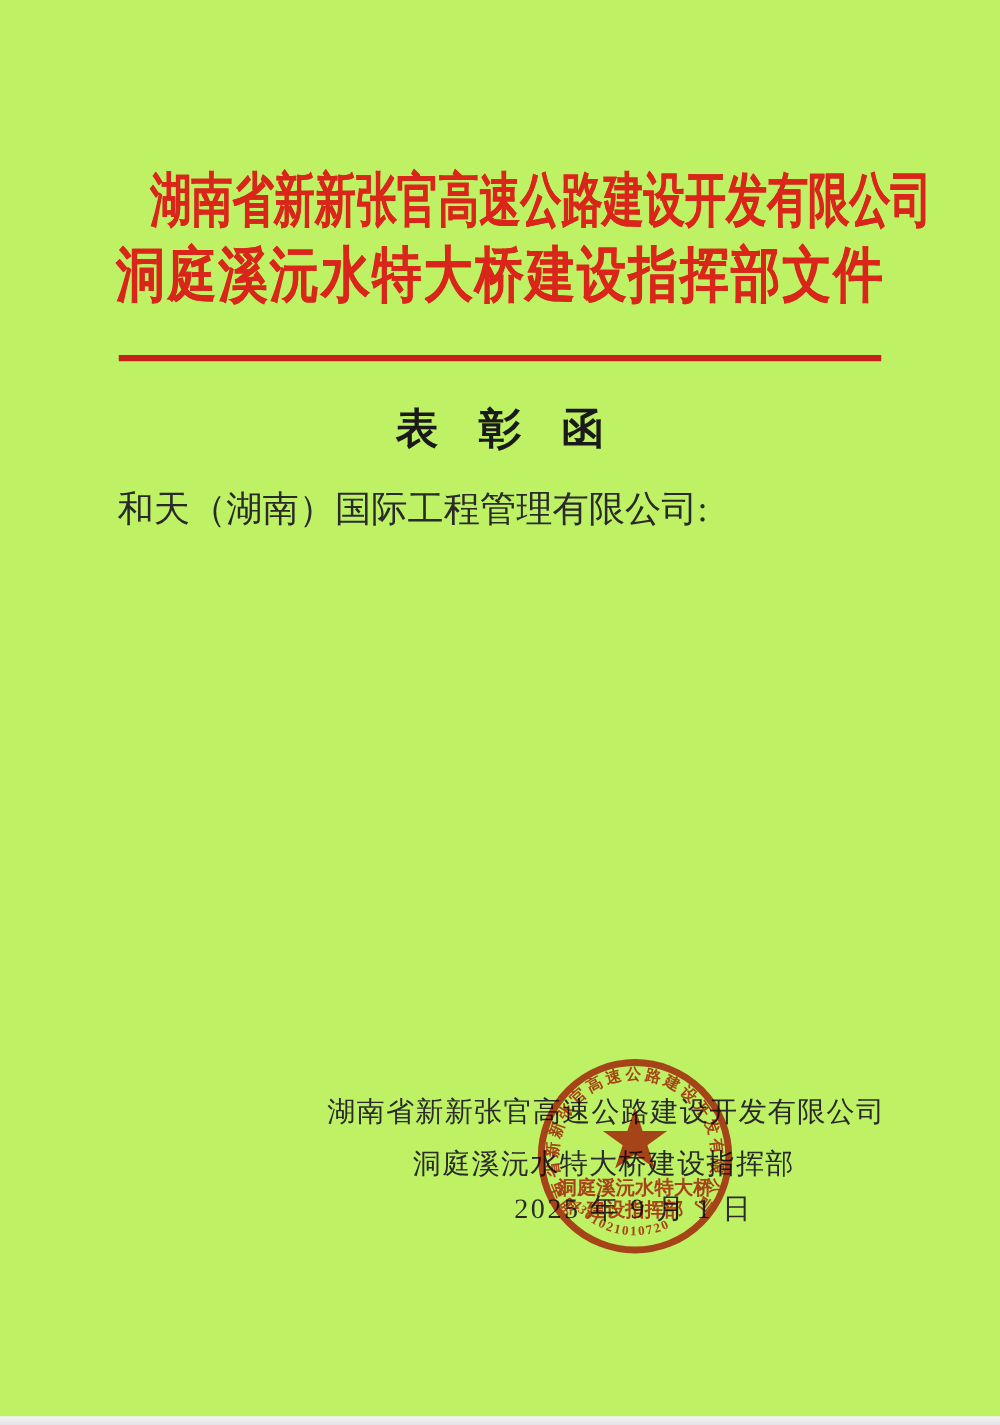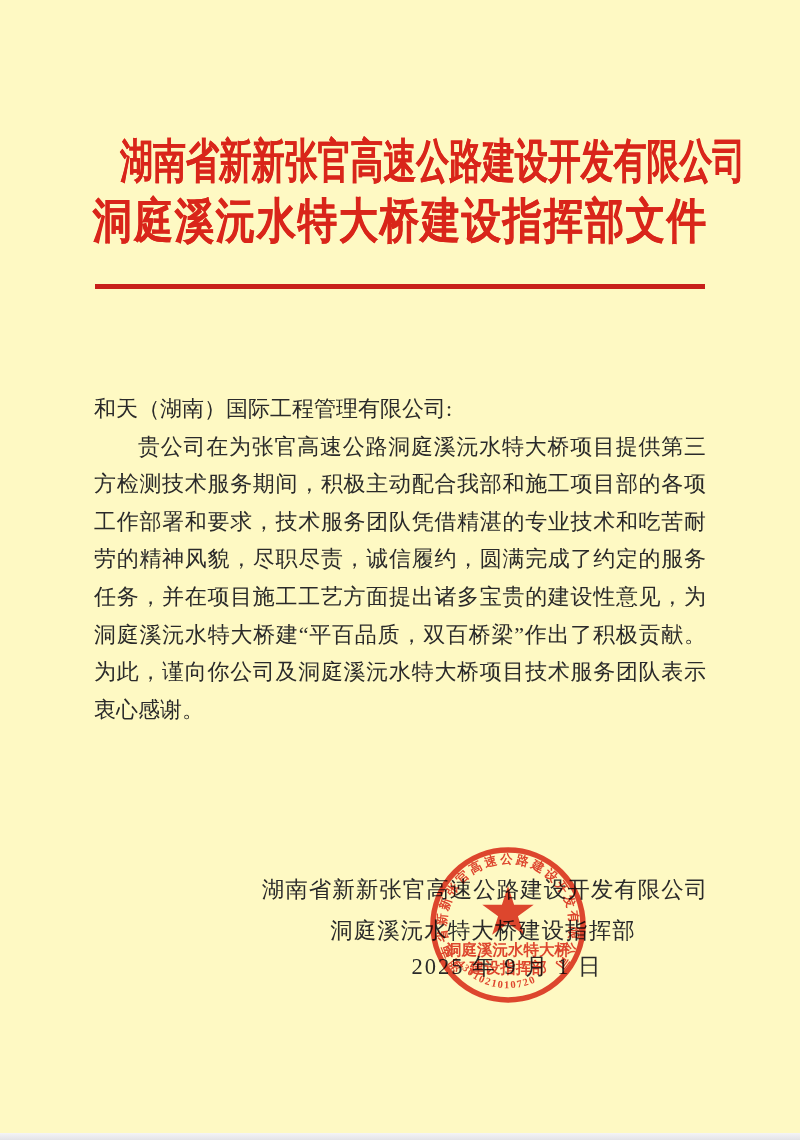--- a/index.html
+++ b/index.html
@@ -5,21 +5,21 @@
   html, body { margin: 0; padding: 0; }
   body {
     width: 800px; height: 1140px;
     background: #fdfdfe;
     font-family: "Liberation Serif", "DejaVu Serif", serif;
     position: relative;
     overflow: hidden;
   }
   .page {
     position: absolute; inset: 0;
-    background: #fef9c3;
+    background: #bef264;
   }
   .page-bottom-edge {
     position: absolute; left: 0; right: 0; bottom: 0; height: 7px;
     background: linear-gradient(#f4f4f6, #e3e3e7);
   }
 
   
   .letterhead {
     position: absolute; top: 138px; left: 0; width: 800px;
     text-align: center; color: #d9251a;
@@ -50,21 +50,21 @@
     position: absolute; top: 320px; left: 0; width: 800px;
     text-align: center;
     font-size: 34px; font-weight: bold; color: #1a1a1a;
     letter-spacing: 0.35em;
     text-indent: 0.35em; 
   }
 
   
   .body-text {
     position: absolute; top: 390px; left: 94px; width: 612px;
-    font-size: 22px; color: #2a2a2a;
+    font-size: 29px; color: #2a2a2a;
     line-height: 37.6px;
     text-align: justify;
   }
   .salutation { margin: 0; }
   .body-text p.para {
     margin: 0;
     text-indent: 2em;
   }
 
   
@@ -94,24 +94,24 @@
 <body>
 
 <div class="page">
 
   <div class="letterhead">
     <div class="line line1">湖南省新新张官高速公路建设开发有限公司</div>
     <div class="line line2">洞庭溪沅水特大桥建设指挥部文件</div>
   </div>
   <div class="red-rule"></div>
 
+  <div class="doc-title">表 彰 函</div>
 
   <div class="body-text">
     <p class="salutation">和天（湖南）国际工程管理有限公司:</p>
-    <p class="para">贵公司在为张官高速公路洞庭溪沅水特大桥项目提供第三方检测技术服务期间，积极主动配合我部和施工项目部的各项工作部署和要求，技术服务团队凭借精湛的专业技术和吃苦耐劳的精神风貌，尽职尽责，诚信履约，圆满完成了约定的服务任务，并在项目施工工艺方面提出诸多宝贵的建设性意见，为洞庭溪沅水特大桥建“平百品质，双百桥梁”作出了积极贡献。为此，谨向你公司及洞庭溪沅水特大桥项目技术服务团队表示衷心感谢。</p>
   </div>
 
   <div class="sig-line sig-company">湖南省新新张官高速公路建设开发有限公司</div>
   <div class="sig-line sig-dept">洞庭溪沅水特大桥建设指挥部</div>
   <div class="sig-line sig-date">2025 年 9 月 1 日</div>
 
   <svg class="seal" viewBox="0 0 168 168" xmlns="http://www.w3.org/2000/svg">
 
     <circle cx="84" cy="82" r="75" fill="none" stroke="#dc372a" stroke-width="5.5"></circle>
 

